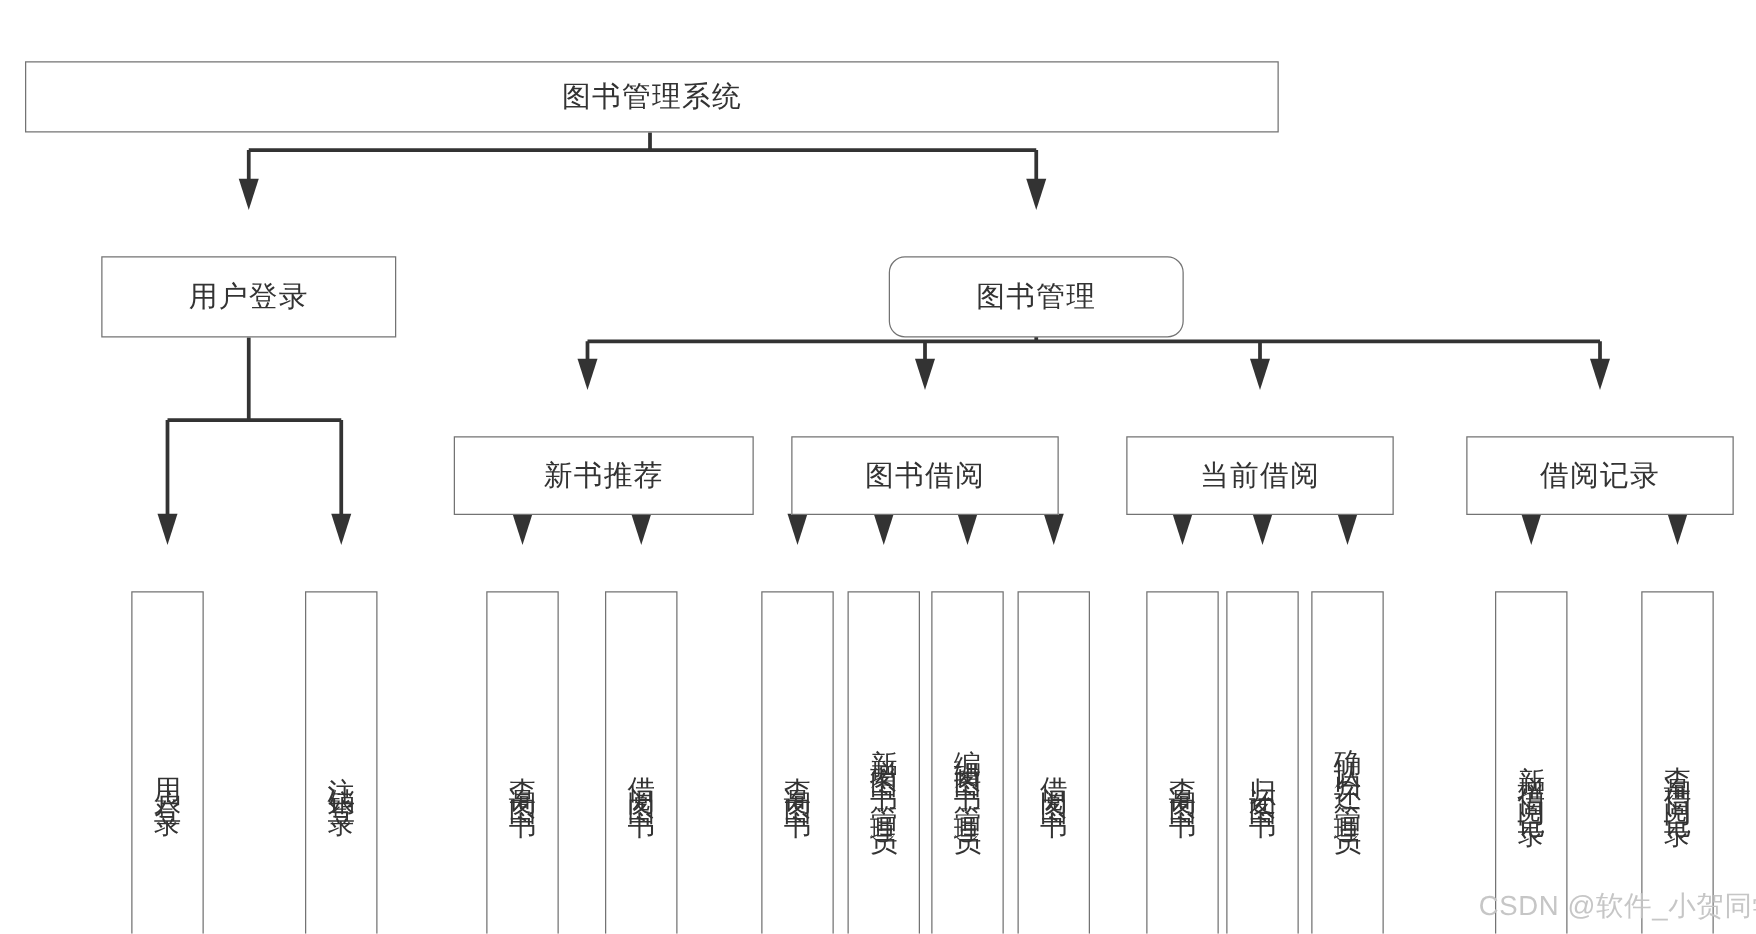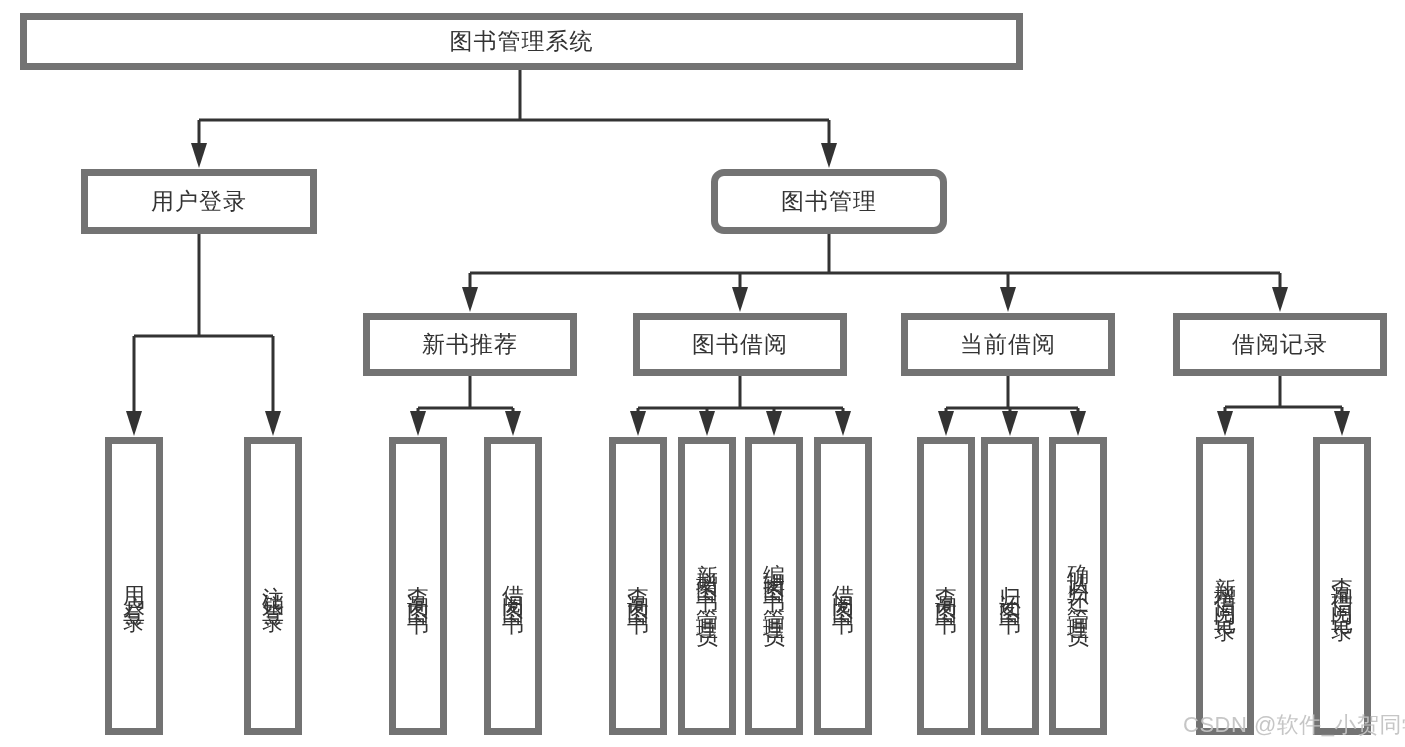--- a/index.html
+++ b/index.html
@@ -14,26 +14,27 @@
   }
   svg.connectors {
     position: absolute;
     left: 0; top: 0;
     width: 1405px; height: 747px;
     z-index: 1;
   }
   .node {
     position: absolute;
     box-sizing: border-box;
-    border: 7px solid #737373;
+    border: 1px solid #737373;
     background: #ffffff;
     display: flex;
     align-items: center;
     justify-content: center;
     z-index: 2;
+    margin-top: 36px;
   }
   .node.h {
     font-size: 23px;
     letter-spacing: 1px;
     white-space: nowrap;
   }
   .node.v {
     writing-mode: vertical-rl;
     font-size: 22px;
     letter-spacing: 9px;
@@ -96,21 +97,21 @@
       <use href="#ah" x="1225" y="436"></use>
       <use href="#ah" x="1342" y="436"></use>
     </g>
   </svg>
 
   <div class="node h" style="left:20px; top:13px; width:1003px; height:57px;">图书管理系统</div>
 
   <div class="node h" style="left:81px; top:169px; width:236px; height:65px;">用户登录</div>
   <div class="node h" style="left:711px; top:169px; width:236px; height:65px;border-radius:13px;">图书管理</div>
 
-  <div class="node h" style="left:363px; top:313px; width:214px; height:63px;">新书推荐</div>
+  <div class="node h" style="left:363px; top:313px; width:240px; height:63px;">新书推荐</div>
   <div class="node h" style="left:633px; top:313px; width:214px; height:63px;">图书借阅</div>
   <div class="node h" style="left:901px; top:313px; width:214px; height:63px;">当前借阅</div>
   <div class="node h" style="left:1173px; top:313px; width:214px; height:63px;">借阅记录</div>
 
   <div class="node v" style="left:105px; top:437px; width:58px; height:298px;">用户登录</div>
   <div class="node v" style="left:244px; top:437px; width:58px; height:298px;">注销登录</div>
   <div class="node v" style="left:389px; top:437px; width:58px; height:298px;">查询图书</div>
   <div class="node v" style="left:484px; top:437px; width:58px; height:298px;">借阅图书</div>
   <div class="node v" style="left:609px; top:437px; width:58px; height:298px;">查询图书</div>
   <div class="node v" style="left:678px; top:437px; width:58px; height:298px;">新增图书（管理员）</div>

